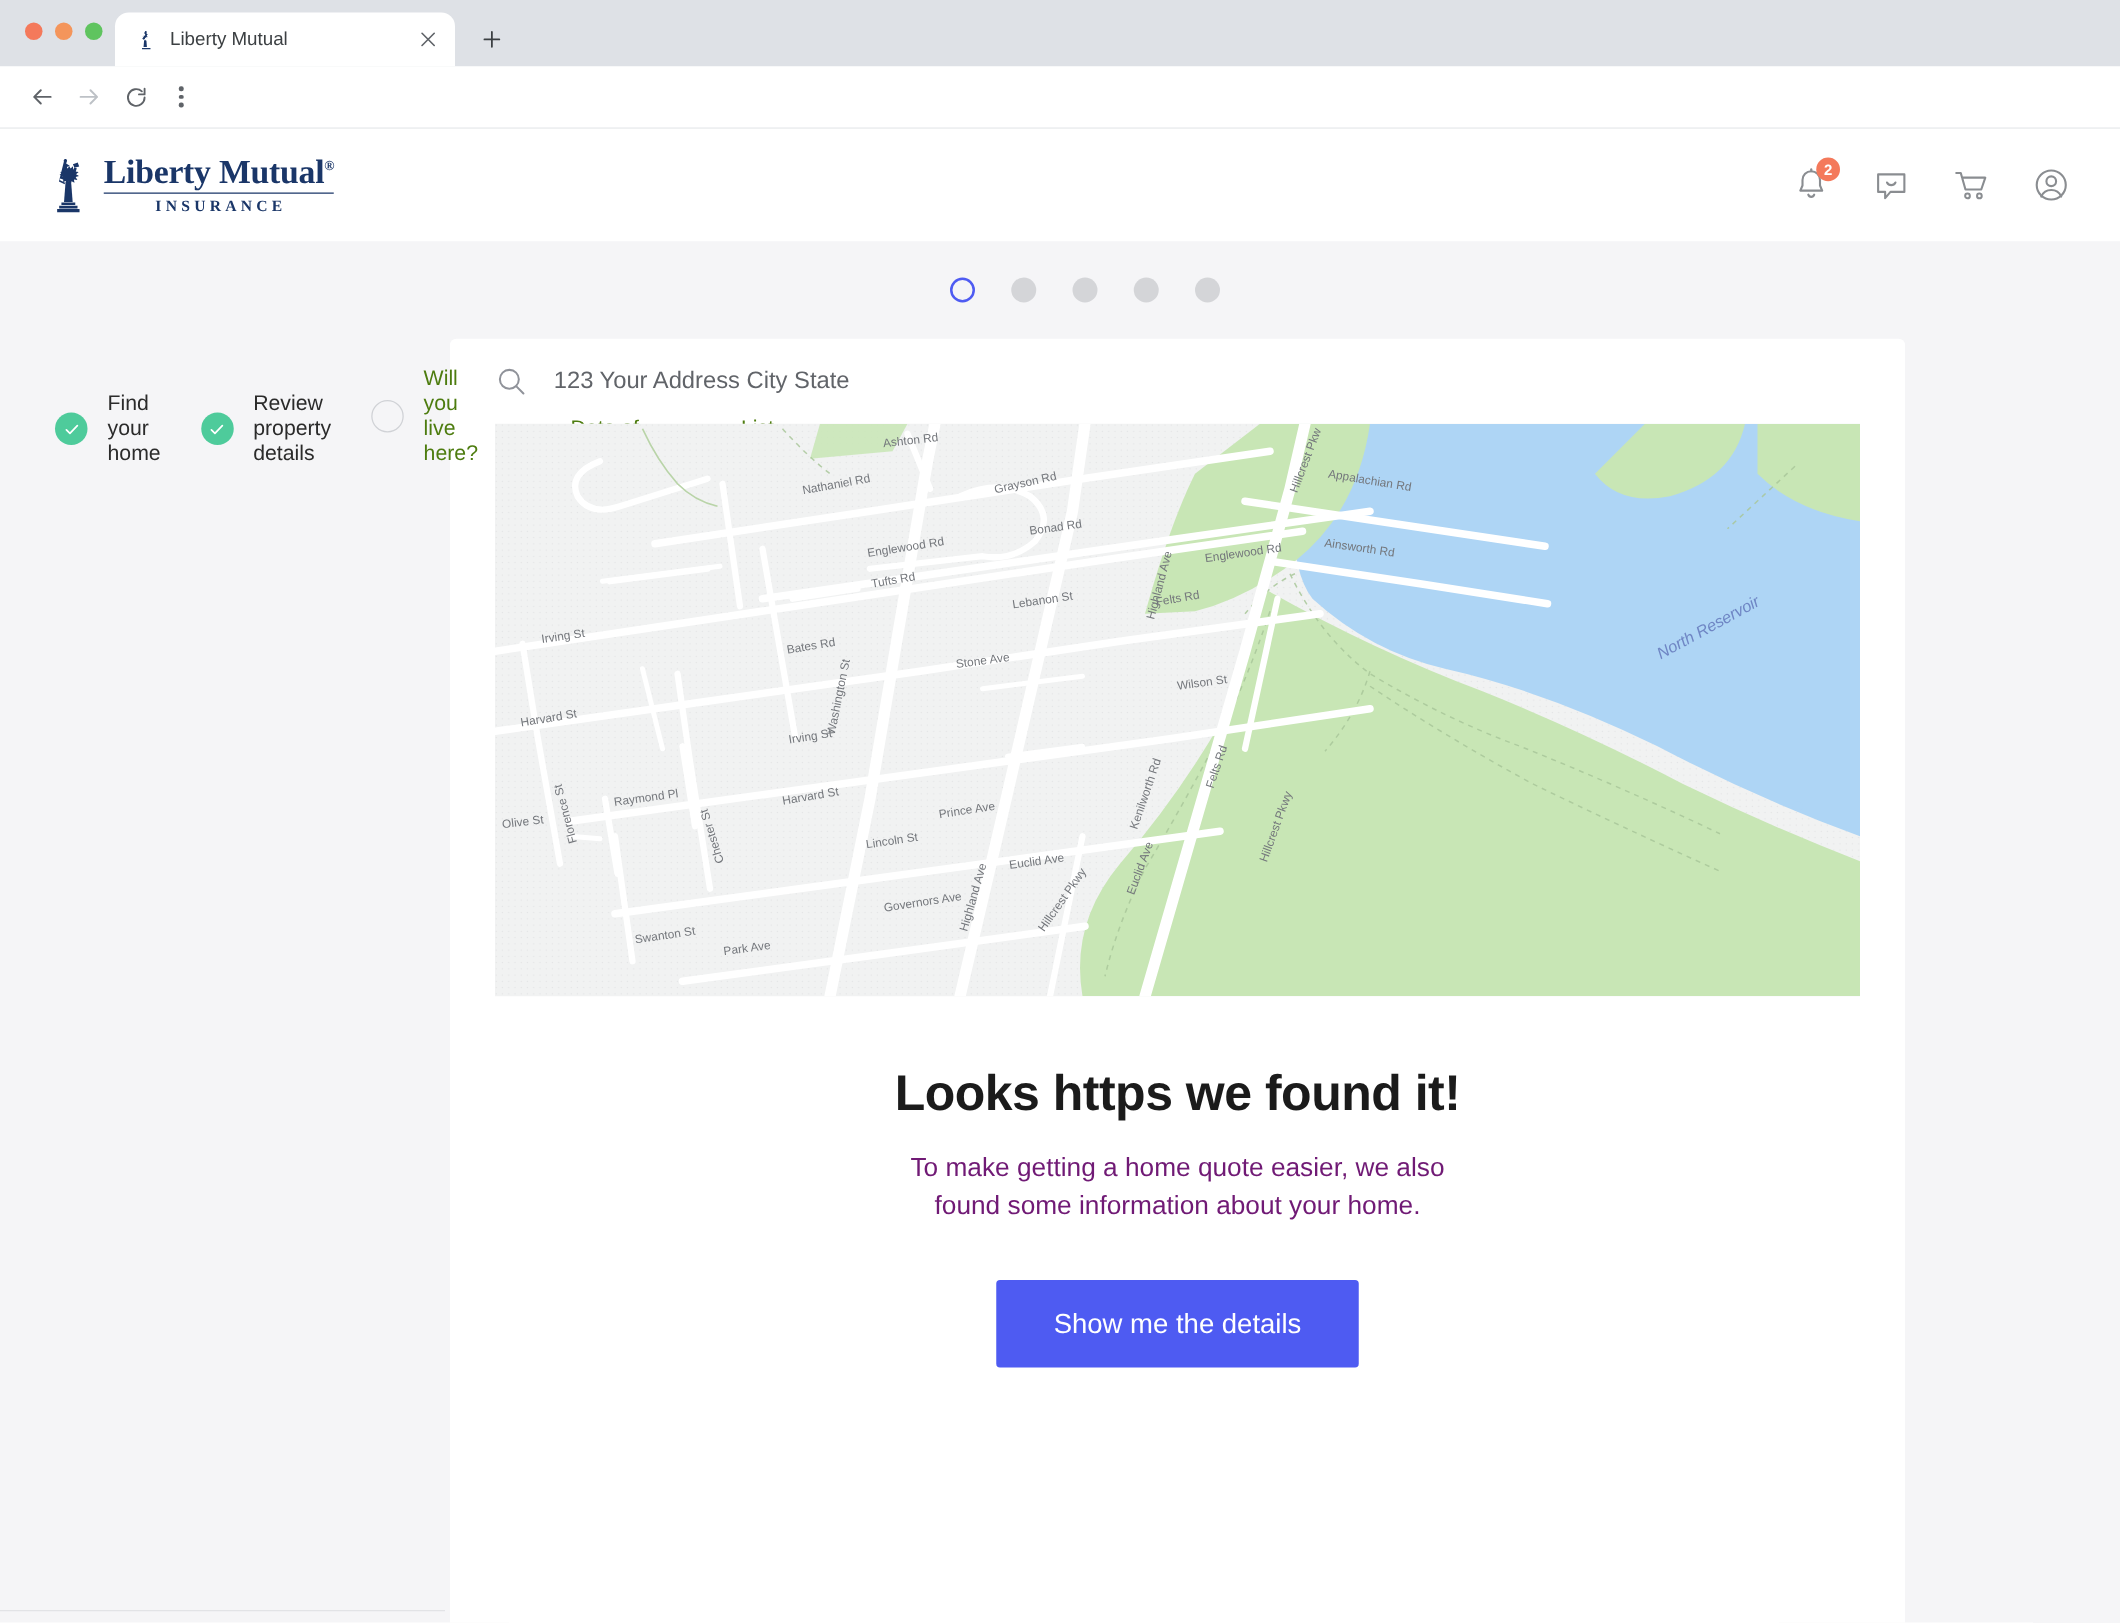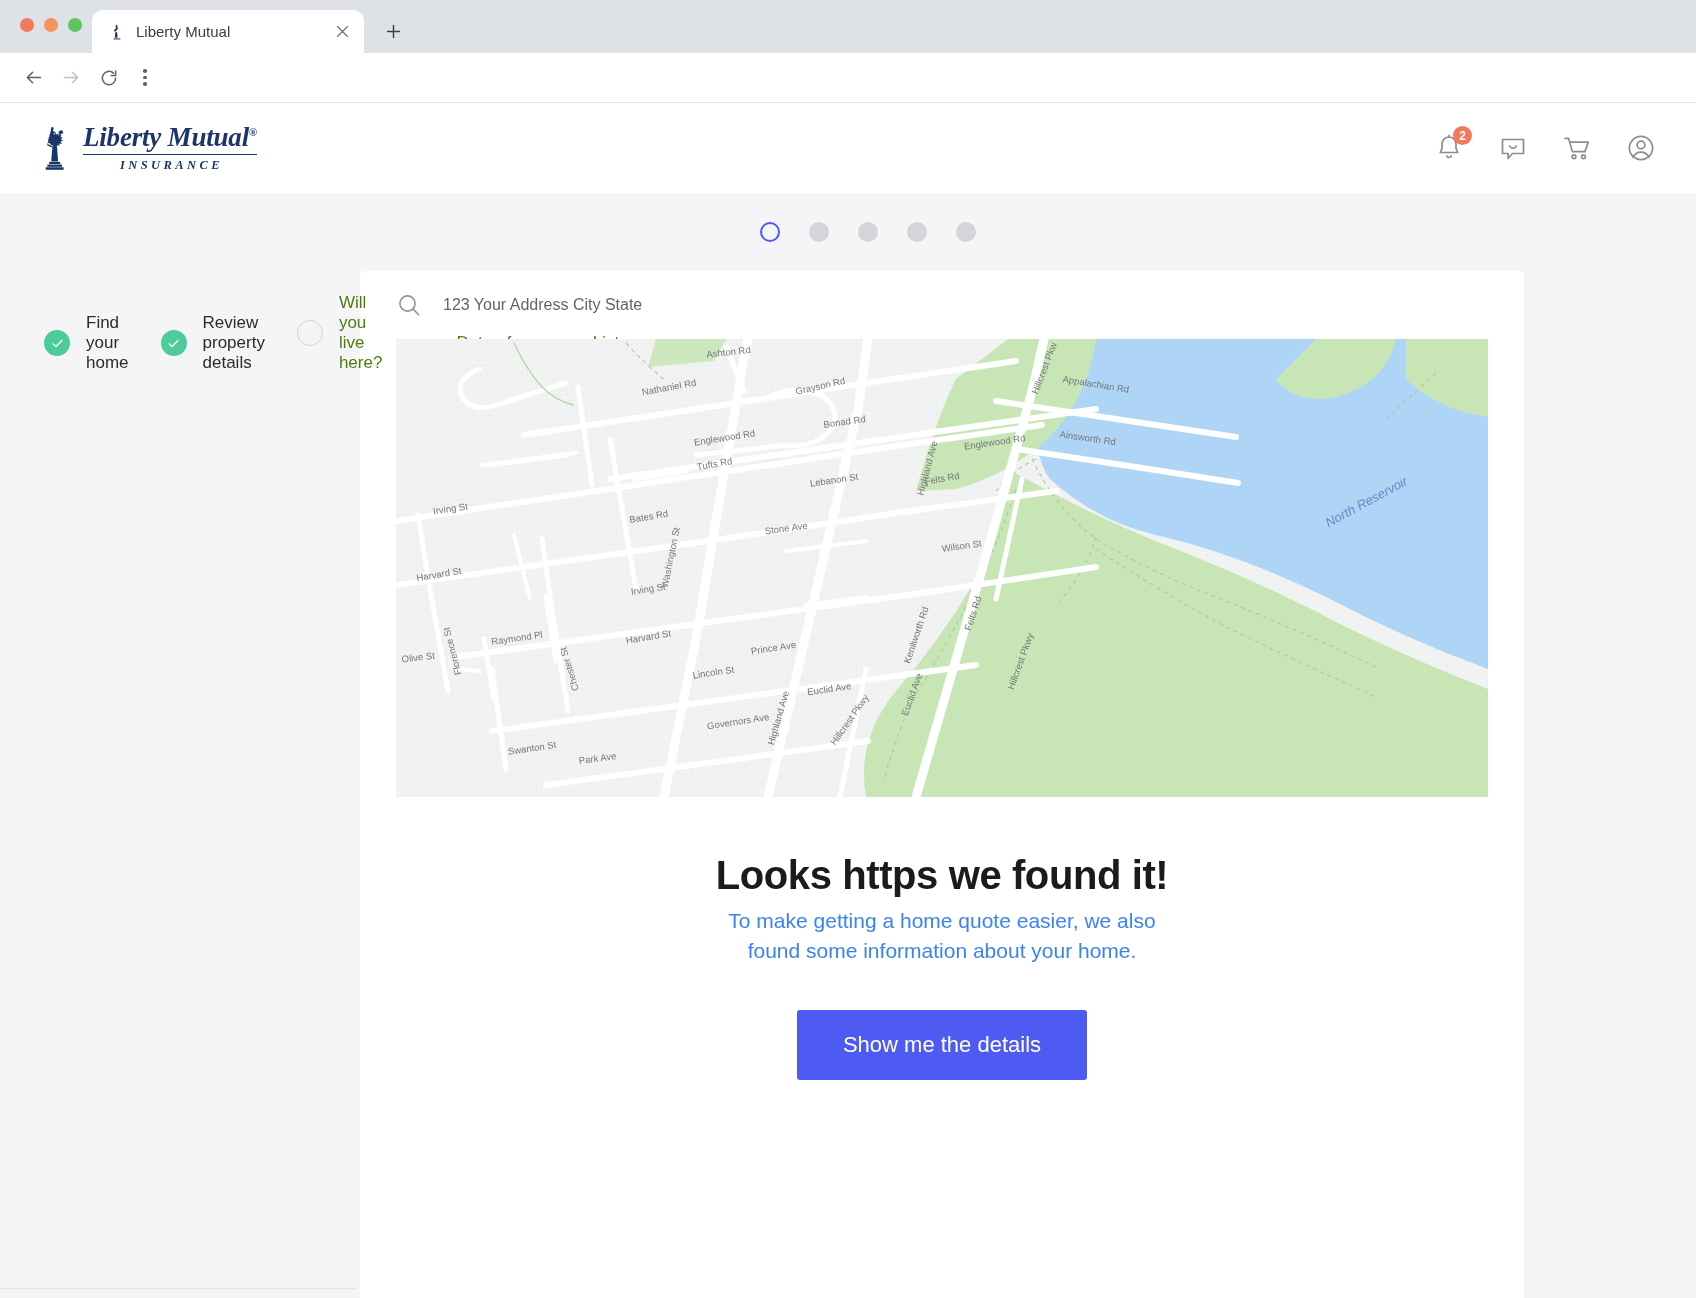--- a/index.html
+++ b/index.html
@@ -106,21 +106,21 @@
 
   
   .site-header {
     height: 90px;
     background: #ffffff;
     display: flex;
     align-items: center;
     justify-content: space-between;
     padding: 0 40px 0 36px;
   }
-  .logo { display: flex; align-items: center; gap: 11px; font-style: italic; }
+  .logo { display: flex; align-items: center; gap: 11px; }
   .logo-mark { width: 36px; height: 46px; flex: none; }
   .logo-text { display: flex; flex-direction: column; align-items: center; }
   .logo-name {
     font-family: "Liberation Serif", serif;
     font-size: 27px;
     font-weight: bold;
     color: #1a3668;
     letter-spacing: -0.2px;
     line-height: 1.05;
   }
@@ -223,21 +223,21 @@
   }
   .search-row {
     height: 68px;
     display: flex;
     align-items: center;
     padding: 0 36px;
     gap: 21px;
   }
   .search-icon { width: 26px; height: 26px; color: #90939a; flex: none; }
   .search-value {
-    font-size: 16px;
+    font-size: 19px;
     color: #616469;
     background: transparent;
     border: none;
     outline: none;
     flex: 1;
     font-family: "Liberation Sans", sans-serif;
   }
 
   
   .map-wrap {
@@ -251,24 +251,24 @@
 
   
   .result { padding: 56px 40px 0; text-align: center; }
   .headline {
     font-size: 40px;
     font-weight: bold;
     color: #1b1b1b;
     letter-spacing: -0.4px;
   }
   .subhead {
-    margin-top: 8px;
+    margin-top: 22px;
     font-size: 21px;
     line-height: 1.42;
-    color: #3b82f6;
+    color: #701a75;
   }
   .cta {
     margin-top: 44px;
     display: inline-block;
     min-width: 290px;
     height: 70px;
     line-height: 70px;
     background: #4e5bf2;
     color: #ffffff;
     font-size: 22px;

